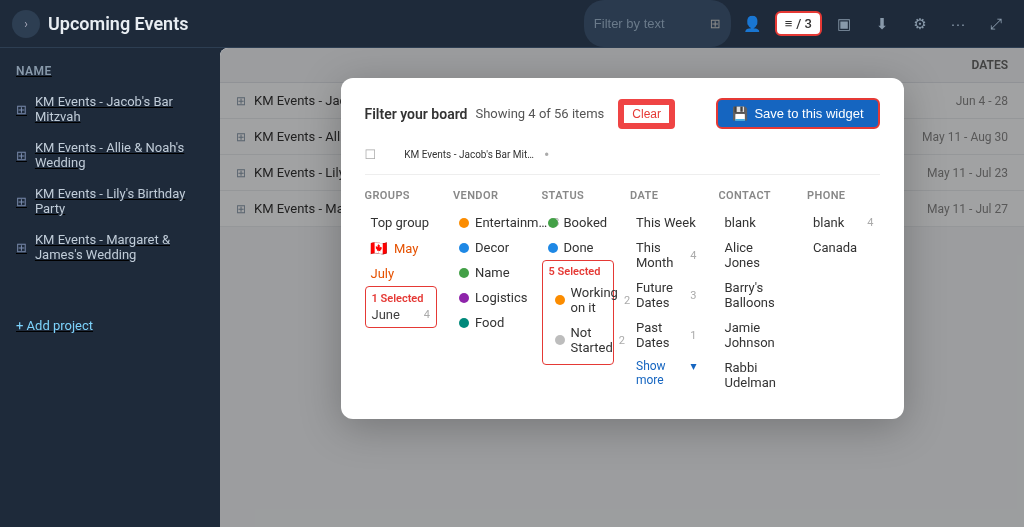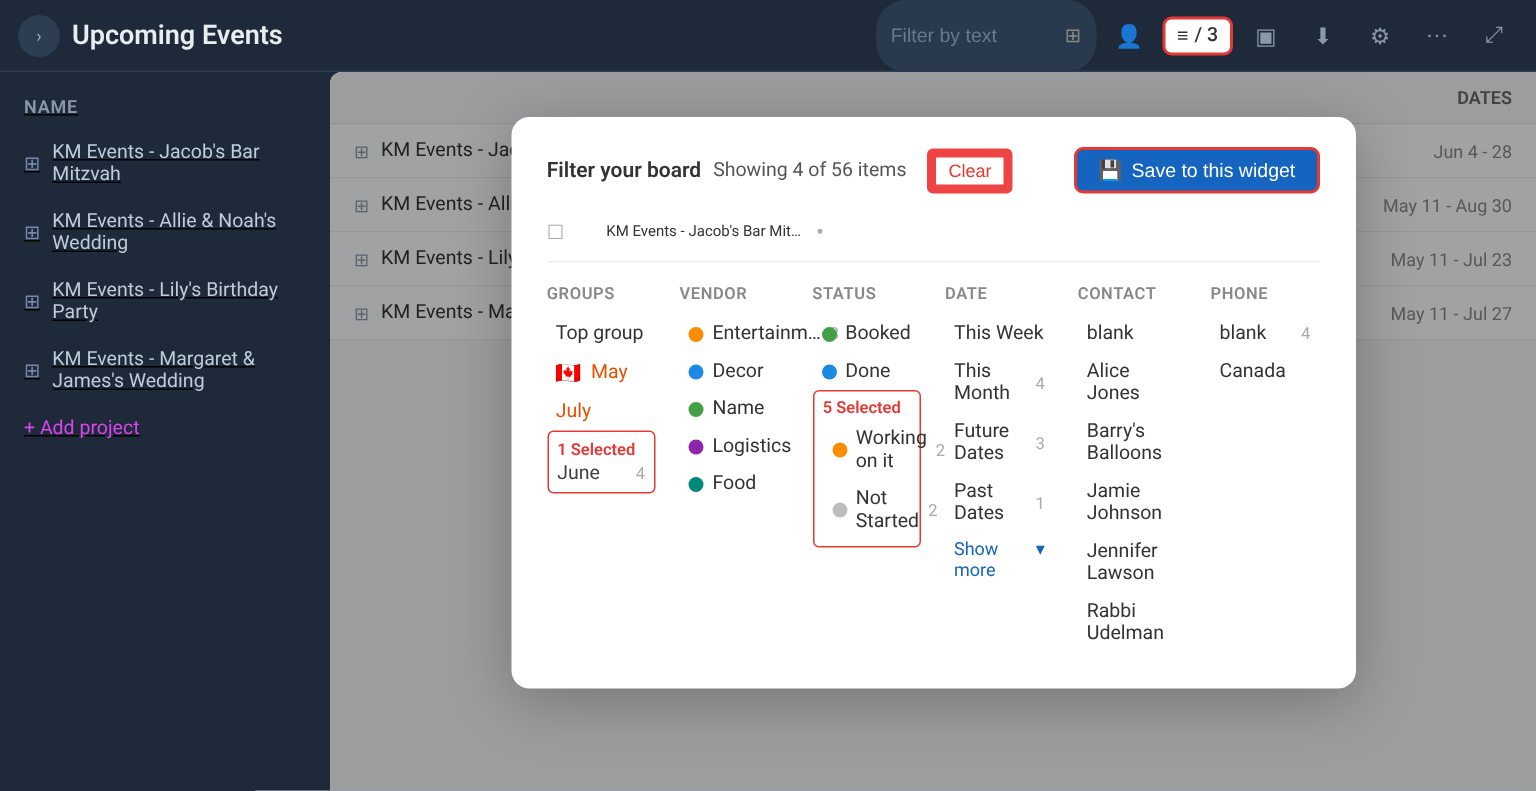--- a/index.html
+++ b/index.html
@@ -109,24 +109,25 @@
       color: #c0ccd8;
       font-size: 13px;
       cursor: pointer;
       gap: 8px;
     }
     .sidebar-item .item-icon {
       color: #7788aa;
       font-size: 13px;
     }
     .add-project {
-      color: #d946ef;
+      color: #7dd3fc;
       padding: 8px 16px;
       font-size: 13px;
       cursor: pointer;
+      margin-top: 40px;
     }
     .content-area {
       flex: 1;
       background: #f0f2f5;
       position: relative;
       border-radius: 8px 0 0 0;
       overflow: hidden;
     }
     .content-header {
       display: flex;
@@ -524,23 +525,20 @@
             <div class="filter-item">
               <span>Alice Jones</span>
             </div>
             <div class="filter-item">
               <span>Barry's Balloons</span>
             </div>
             <div class="filter-item">
               <span>Jamie Johnson</span>
             </div>
             <div class="filter-item">
-              <span>Jennifer Lawson</span>
-            </div>
-            <div class="filter-item">
               <span>Rabbi Udelman</span>
             </div>
           </div>
 
           <div class="filter-col">
             <div class="filter-col-header">Phone</div>
             <div class="filter-item">
               <span>blank</span>
               <span class="count-badge">4</span>
             </div>

